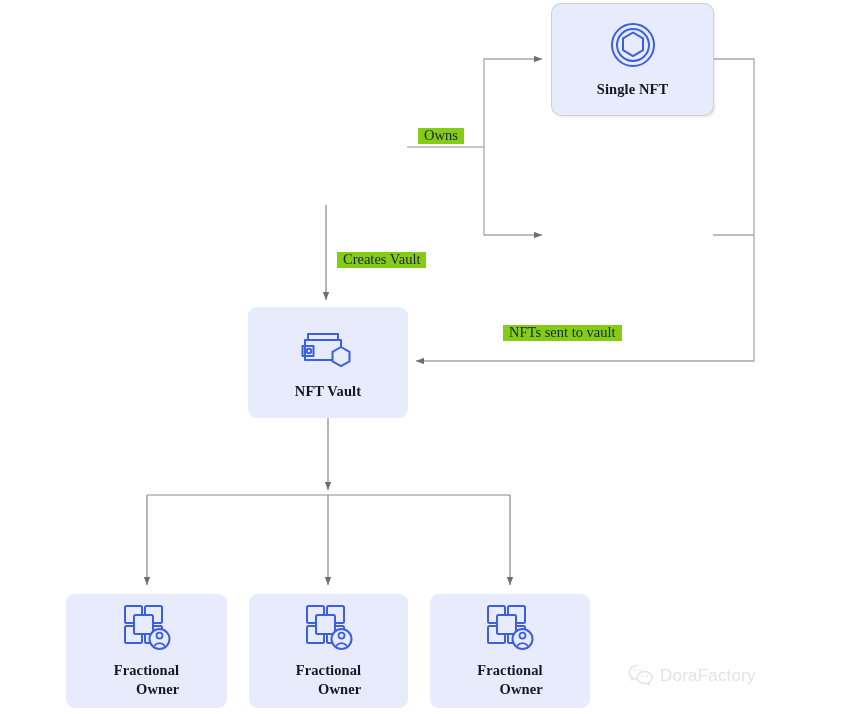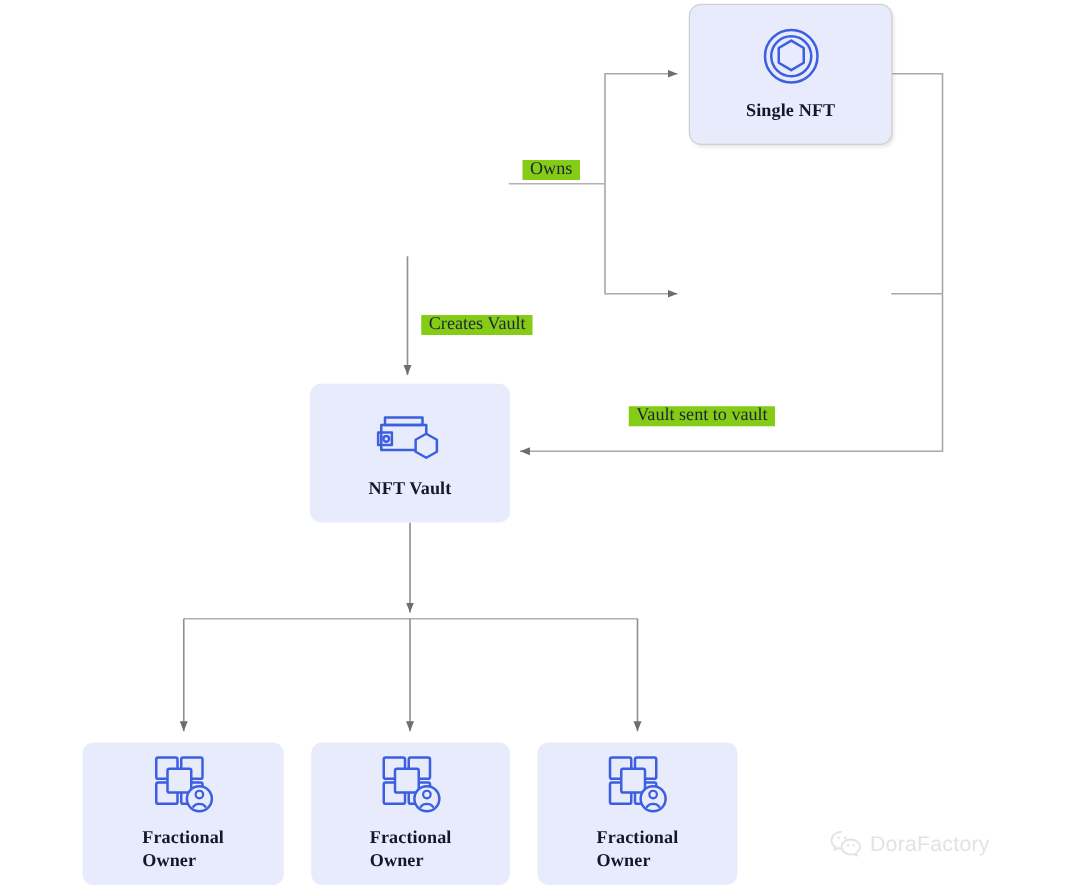--- a/index.html
+++ b/index.html
@@ -43,21 +43,21 @@
   .node .icon-wrap {
     display: block;
     line-height: 0;
   }
   .node .node-label {
     margin-top: 10px;
     font-family: "Liberation Serif", "DejaVu Serif", serif;
     font-weight: bold;
     font-size: 14.5px;
     color: #11182a;
-    text-align: left;
+    text-align: right;
     line-height: 1.32;
     letter-spacing: 0.1px;
     white-space: pre-line;
   }
 
   
   .edge-label {
     position: absolute;
     font-family: "Liberation Serif", "DejaVu Serif", serif;
     font-size: 14.5px;
@@ -65,21 +65,21 @@
     white-space: nowrap;
     background: #84cc16;
     padding: 0 6px;
     line-height: 1.1;
     text-align: right;
   }
 
   
   #watermark {
     position: absolute;
-    left: 664px;
+    left: 628px;
     top: 664px;
     display: flex;
     align-items: center;
     gap: 6px;
     opacity: 1;
   }
   #watermark .wm-text {
     font-family: "Liberation Sans", "DejaVu Sans", sans-serif;
     font-size: 17px;
     color: #e3e3e3;
@@ -205,21 +205,21 @@
       </svg>
     </span>
     <div class="node-label">Fractional
 Owner</div>
   </div>
 
   <div class="edge-label" style="left:418px; top:128px;">Owns</div>
 
   <div class="edge-label" style="left:337px; top:252px;">Creates Vault</div>
 
-  <div class="edge-label" style="left:503px; top:325px;">Vault sent to vault</div>
+  <div class="edge-label" style="left:503px; top:325px;">NFTs sent to vault</div>
 
 
   <div id="watermark">
     <span style="line-height:0;">
       <svg width="26" height="23" viewBox="0 0 26 23" xmlns="http://www.w3.org/2000/svg">
         <path d="M9.6 1.4 C4.9 1.4 1.2 4.5 1.2 8.2 c0 2.1 1.2 4 3.1 5.3 l-0.8 2.4 2.7-1.4
                  c0.9 0.25 1.9 0.4 2.9 0.4 0.25 0 0.5 0 0.75-0.02" fill="none" stroke="#e3e3e3" stroke-width="1.5" stroke-linejoin="round"></path>
         <circle cx="6.9" cy="6.3" r="1.05" fill="#e3e3e3"></circle>
         <circle cx="12.1" cy="6.3" r="1.05" fill="#e3e3e3"></circle>
         <path d="M16.6 7.6 c-4.1 0-7.4 2.7-7.4 6 0 3.3 3.3 6 7.4 6 0.9 0 1.7-0.13 2.5-0.36

